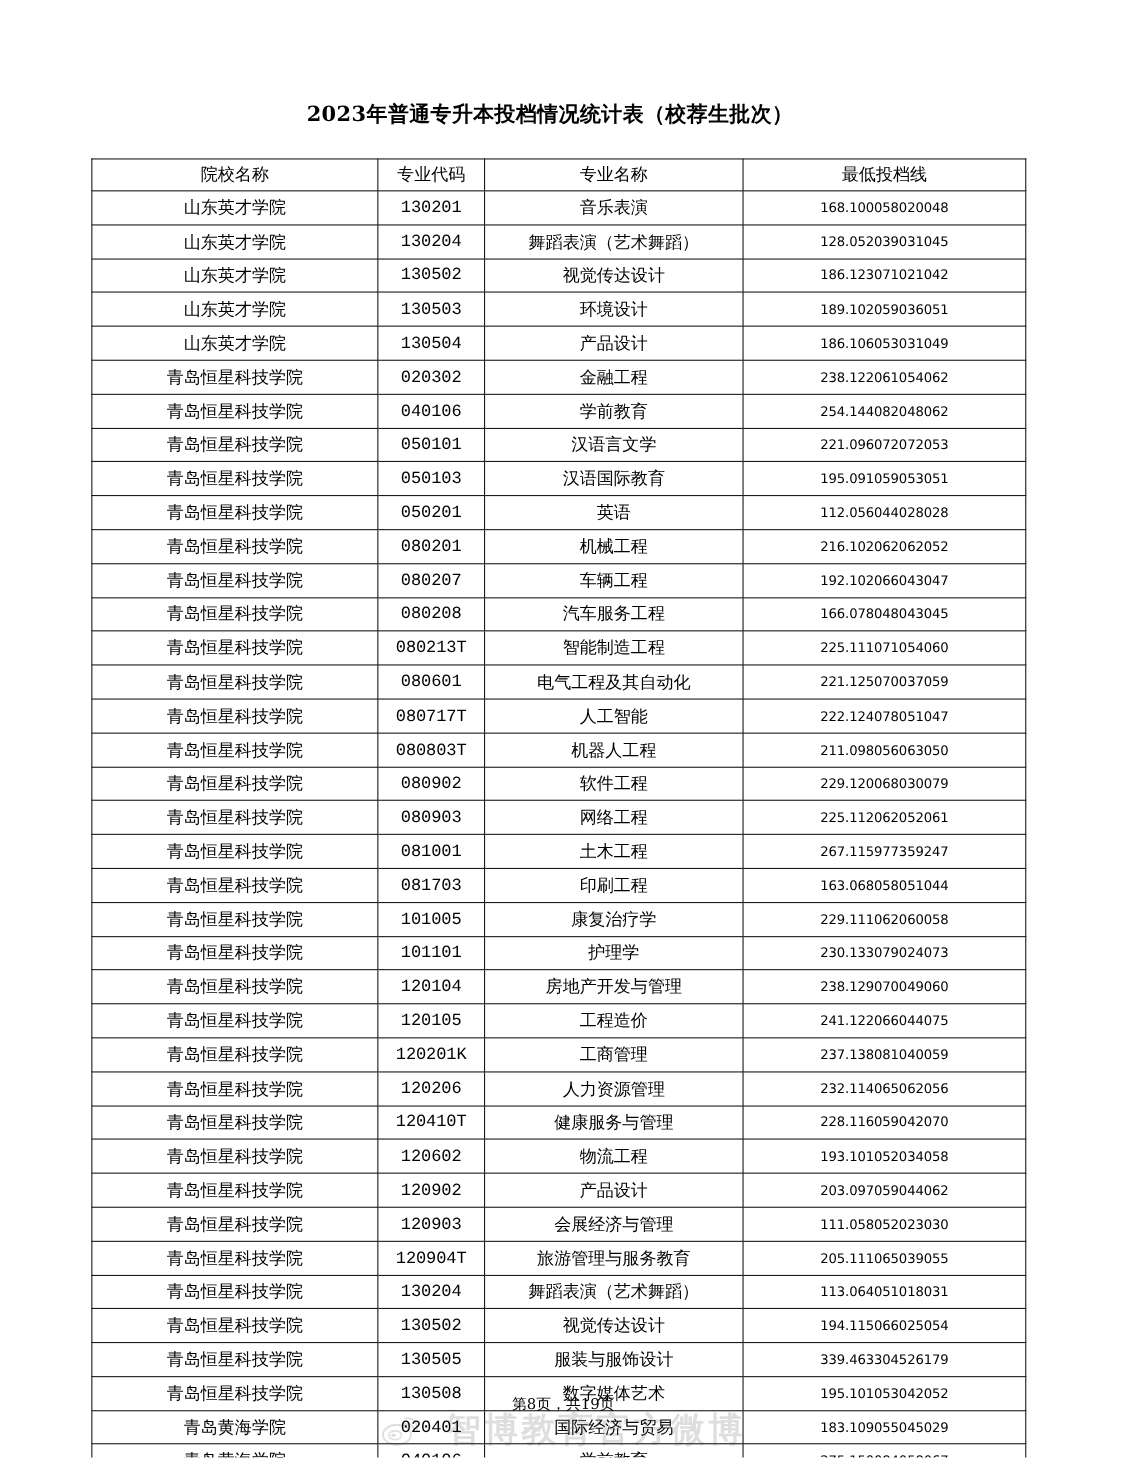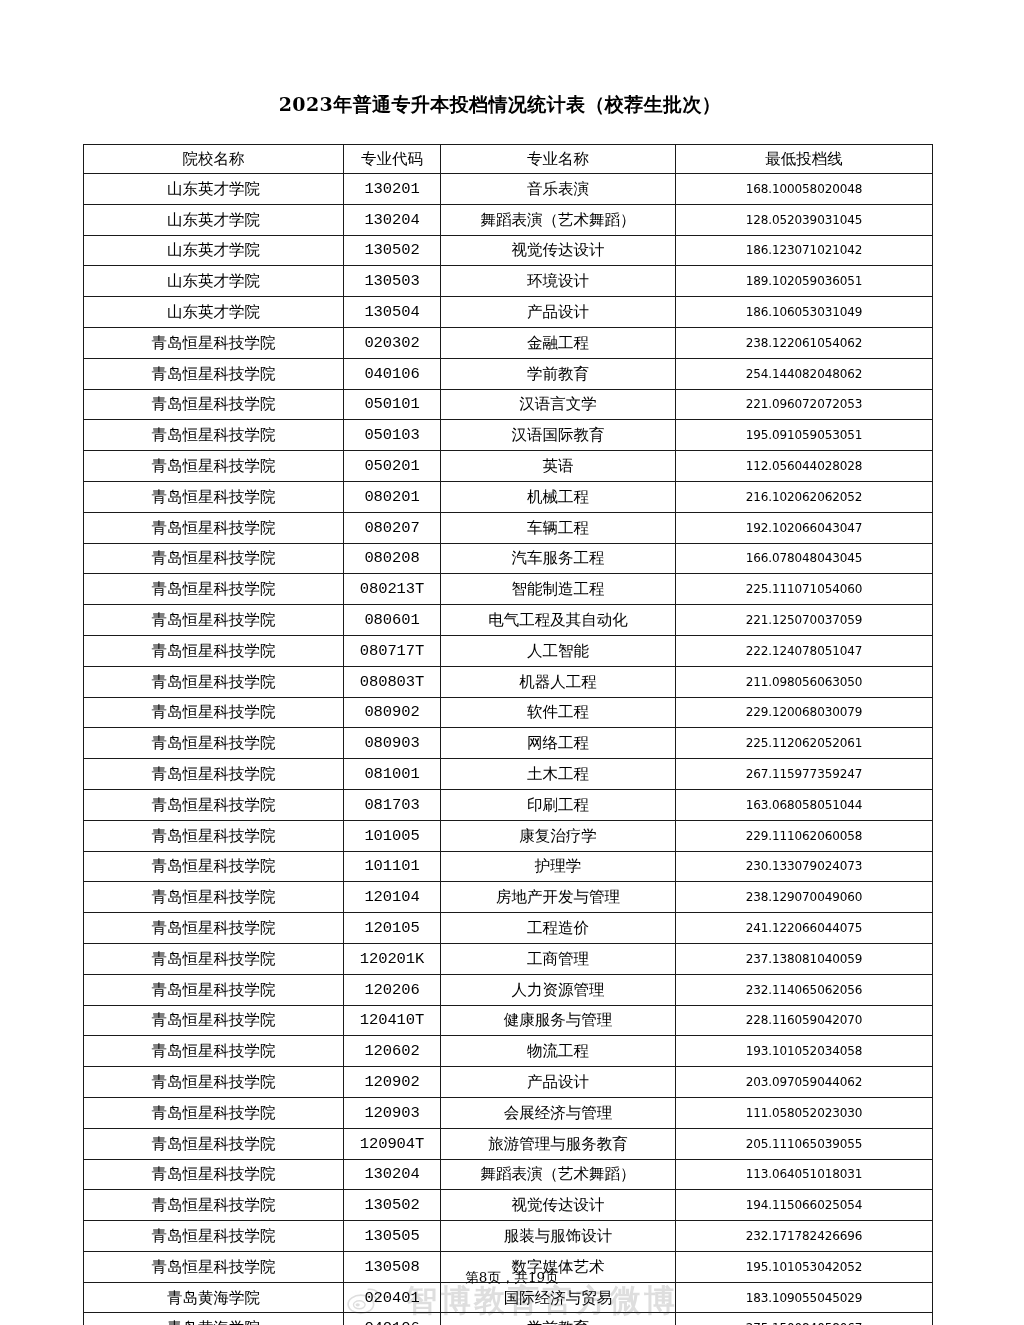--- a/index.html
+++ b/index.html
@@ -357,21 +357,21 @@
           <tr>
             <td class="school">青岛恒星科技学院</td>
             <td class="code">130502</td>
             <td class="major">视觉传达设计</td>
             <td class="score">194.115066025054</td>
           </tr>
           <tr>
             <td class="school">青岛恒星科技学院</td>
             <td class="code">130505</td>
             <td class="major">服装与服饰设计</td>
-            <td class="score">232.171782426696</td>
+            <td class="score">339.463304526179</td>
           </tr>
           <tr>
             <td class="school">青岛恒星科技学院</td>
             <td class="code">130508</td>
             <td class="major">数字媒体艺术</td>
             <td class="score">195.101053042052</td>
           </tr>
           <tr>
             <td class="school">青岛黄海学院</td>
             <td class="code">020401</td>

